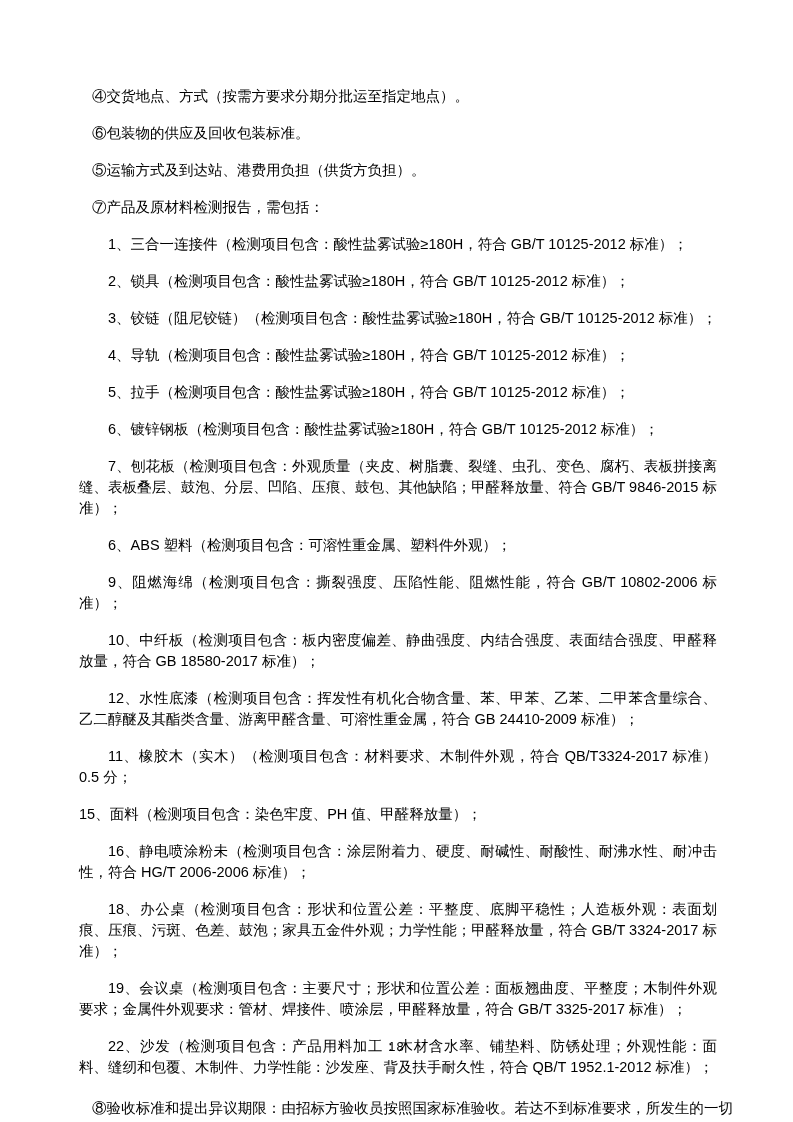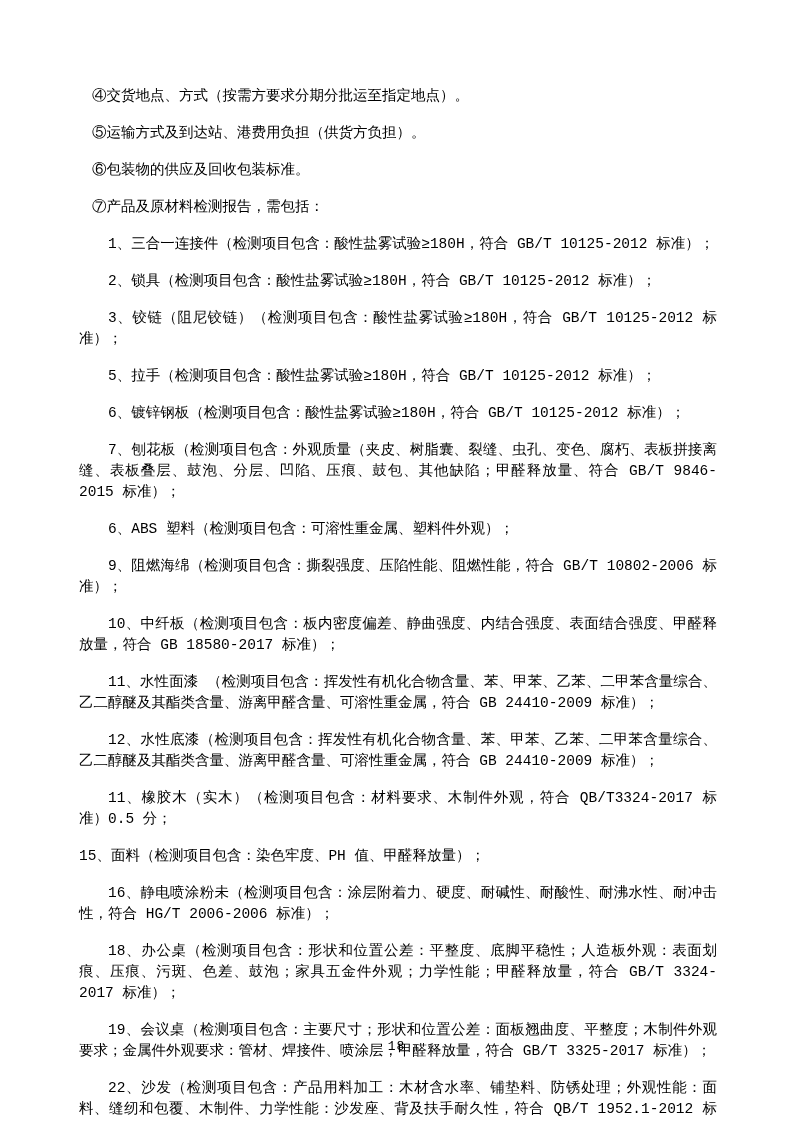--- a/index.html
+++ b/index.html
@@ -13,21 +13,21 @@
     overflow: hidden;
   }
   .page {
     position: relative;
     box-sizing: border-box;
     width: 793px;
     height: 925px;
     padding: 86px 60px 0 63px;
     background: #ffffff;
     color: #000000;
-    font-family: Liberation Mono, monospace;
+    font-family: Liberation Sans, sans-serif;
     font-size: 14.5px;
     text-align: justify;
   }
   .clause {
     margin: 0 0 16px 0;
     line-height: 21px;
     text-indent: 2em;
   }
   .clause.tight {
     margin-bottom: 8px;
@@ -56,35 +56,35 @@
     font-size: 13px;
     letter-spacing: 1px;
   }
 </style>
 </head>
 <body>
 
 <div class="page">
 
   <p class="clause">④交货地点、方式（按需方要求分期分批运至指定地点）。</p>
+  <p class="clause">⑥包装物的供应及回收包装标准。</p>
   <p class="clause">⑤运输方式及到达站、港费用负担（供货方负担）。</p>
-  <p class="clause">⑥包装物的供应及回收包装标准。</p>
   <p class="clause tight">⑦产品及原材料检测报告，需包括：</p>
 
   <div class="req-list" id="req-list">
       <p>1、三合一连接件（检测项目包含：酸性盐雾试验≥180H，符合 GB/T 10125-2012 标准）；</p>
       <p>2、锁具（检测项目包含：酸性盐雾试验≥180H，符合 GB/T 10125-2012 标准）；</p>
       <p>3、铰链（阻尼铰链）（检测项目包含：酸性盐雾试验≥180H，符合 GB/T 10125-2012 标准）；</p>
+      <p>4、导轨（检测项目包含：酸性盐雾试验≥180H，符合 GB/T 10125-2012 标准）；</p>
       <p>5、拉手（检测项目包含：酸性盐雾试验≥180H，符合 GB/T 10125-2012 标准）；</p>
       <p>6、镀锌钢板（检测项目包含：酸性盐雾试验≥180H，符合 GB/T 10125-2012 标准）；</p>
       <p>7、刨花板（检测项目包含：外观质量（夹皮、树脂囊、裂缝、虫孔、变色、腐朽、表板拼接离缝、表板叠层、鼓泡、分层、凹陷、压痕、鼓包、其他缺陷；甲醛释放量、符合 GB/T 9846-2015 标准）；</p>
       <p>6、ABS 塑料（检测项目包含：可溶性重金属、塑料件外观）；</p>
       <p>9、阻燃海绵（检测项目包含：撕裂强度、压陷性能、阻燃性能，符合 GB/T 10802-2006 标准）；</p>
       <p>10、中纤板（检测项目包含：板内密度偏差、静曲强度、内结合强度、表面结合强度、甲醛释放量，符合 GB 18580-2017 标准）；</p>
-      <p>11、水性面漆 （检测项目包含：挥发性有机化合物含量、苯、甲苯、乙苯、二甲苯含量综合、乙二醇醚及其酯类含量、游离甲醛含量、可溶性重金属，符合 GB 24410-2009 标准）；</p>
       <p>12、水性底漆（检测项目包含：挥发性有机化合物含量、苯、甲苯、乙苯、二甲苯含量综合、乙二醇醚及其酯类含量、游离甲醛含量、可溶性重金属，符合 GB 24410-2009 标准）；</p>
       <p>11、橡胶木（实木）（检测项目包含：材料要求、木制件外观，符合 QB/T3324-2017 标准）0.5 分；</p>
       <p class="flush">15、面料（检测项目包含：染色牢度、PH 值、甲醛释放量）；</p>
       <p>16、静电喷涂粉未（检测项目包含：涂层附着力、硬度、耐碱性、耐酸性、耐沸水性、耐冲击性，符合 HG/T 2006-2006 标准）；</p>
       <p>18、办公桌（检测项目包含：形状和位置公差：平整度、底脚平稳性；人造板外观：表面划痕、压痕、污斑、色差、鼓泡；家具五金件外观；力学性能；甲醛释放量，符合 GB/T 3324-2017 标准）；</p>
       <p>19、会议桌（检测项目包含：主要尺寸；形状和位置公差：面板翘曲度、平整度；木制件外观要求；金属件外观要求：管材、焊接件、喷涂层，甲醛释放量，符合 GB/T 3325-2017 标准）；</p>
       <p>22、沙发（检测项目包含：产品用料加工：木材含水率、铺垫料、防锈处理；外观性能：面料、缝纫和包覆、木制件、力学性能：沙发座、背及扶手耐久性，符合 QB/T 1952.1-2012 标准）；</p>
     </div>
 
   <p class="clause-end">⑧验收标准和提出异议期限：由招标方验收员按照国家标准验收。若达不到标准要求，所发生的一切后果及费用由投标方承担。</p>

